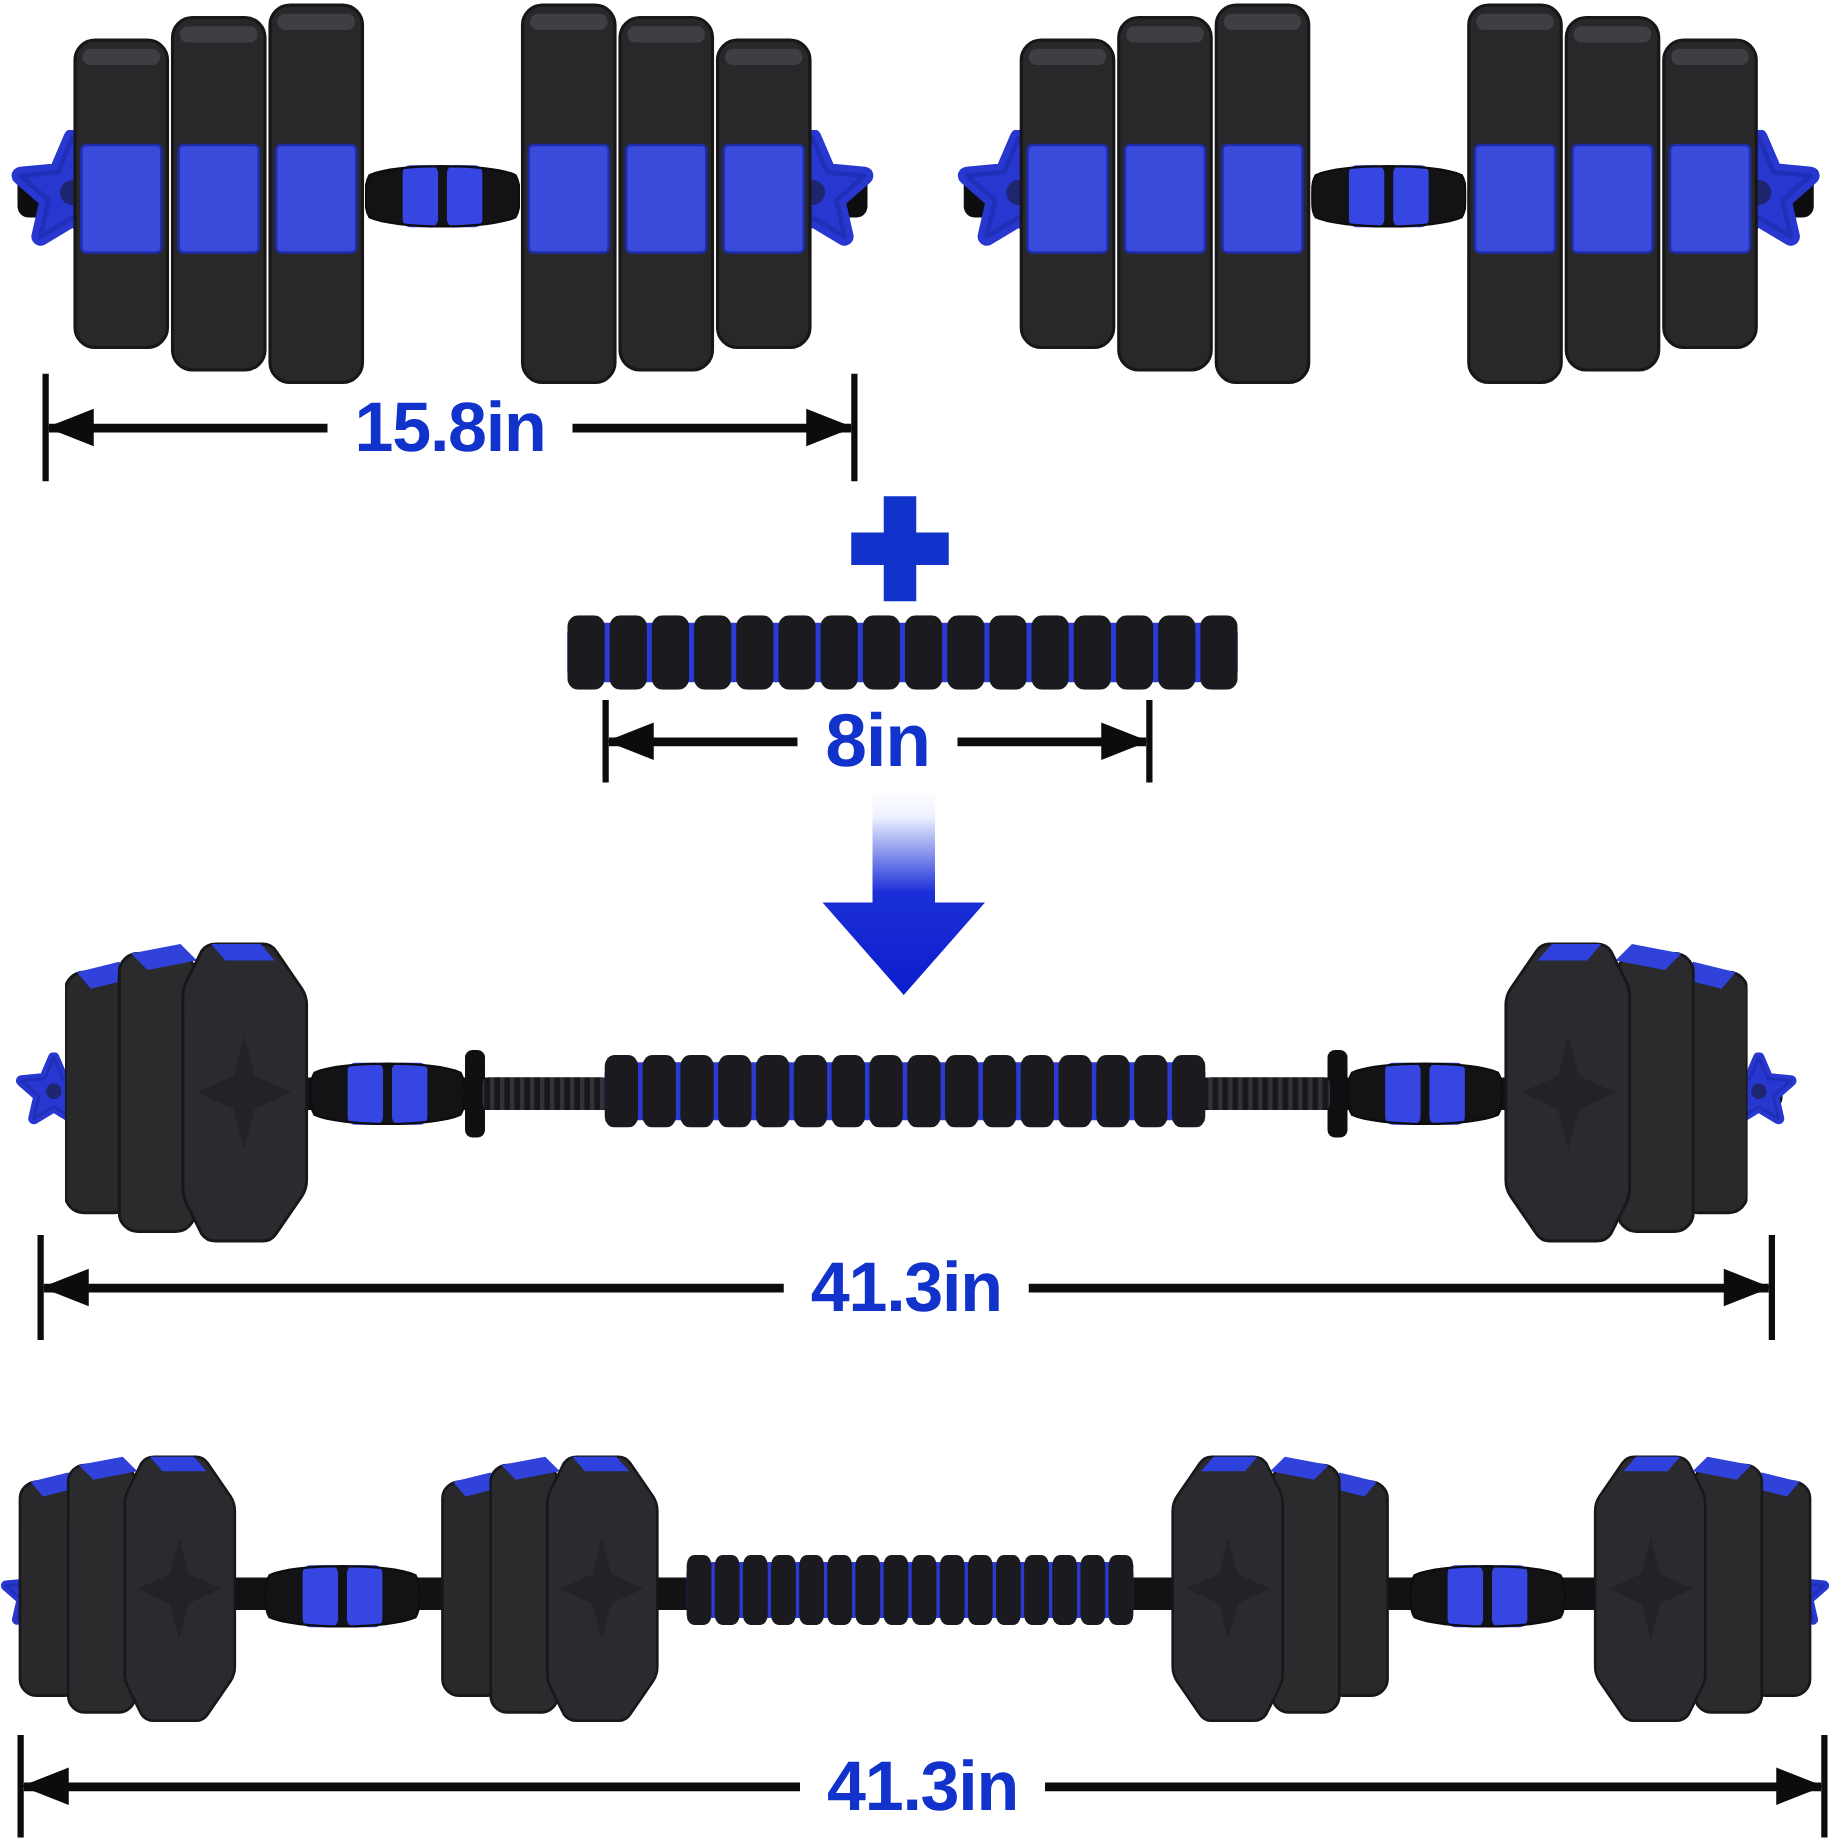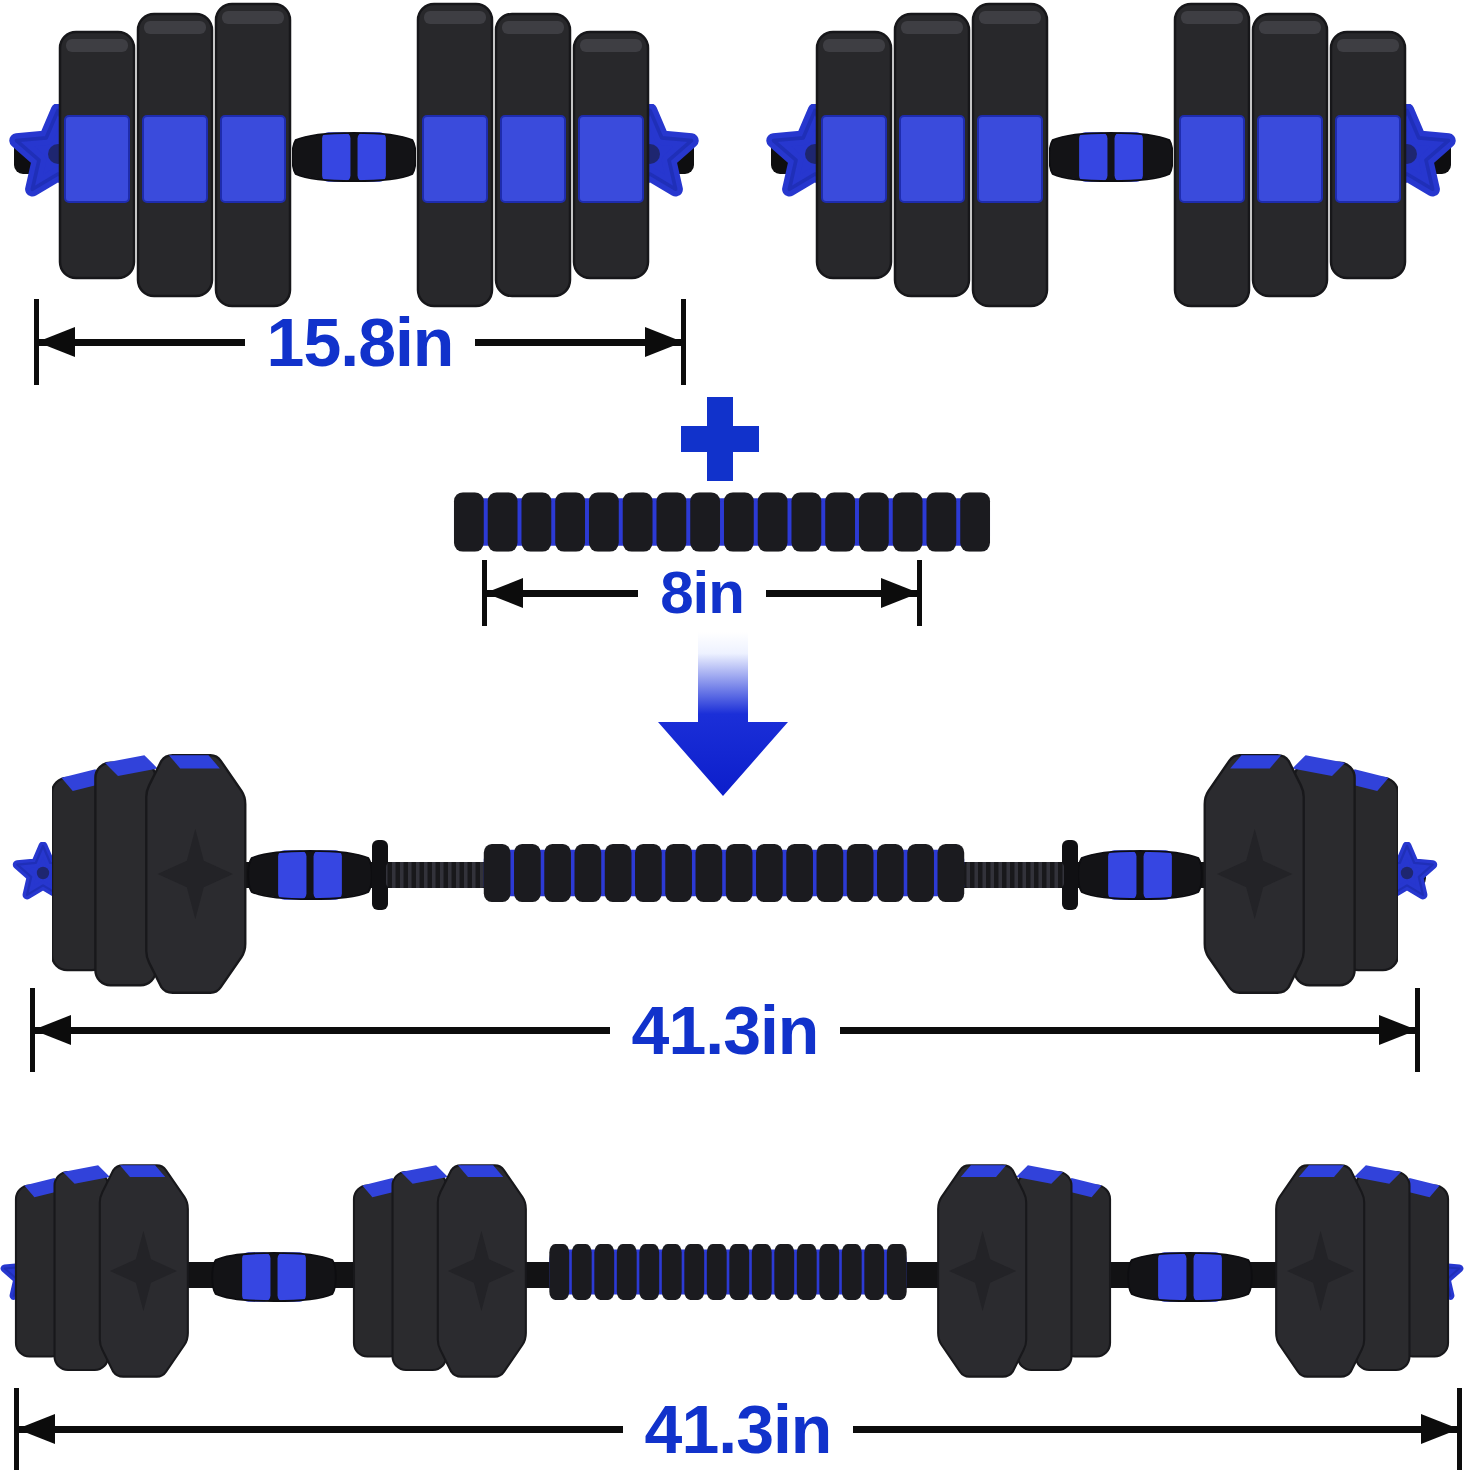--- a/index.html
+++ b/index.html
@@ -9,21 +9,21 @@
   
   .dim{position:absolute;display:flex;align-items:center;}
   .endbar{width:5px;align-self:stretch;background:var(--line,#0c0c0c);}
   .dline{flex:1;height:7px;background:var(--line,#0c0c0c);position:relative;}
   .dl-left::before{content:"";position:absolute;left:-2px;top:50%;transform:translateY(-50%);
     border-top:15px solid transparent;border-bottom:15px solid transparent;
     border-right:38px solid var(--line,#0c0c0c);}
   .dl-right::after{content:"";position:absolute;right:-2px;top:50%;transform:translateY(-50%);
     border-top:15px solid transparent;border-bottom:15px solid transparent;
     border-left:38px solid var(--line,#0c0c0c);}
-  .dtext{color:var(--label,#1132cb);font-weight:bold;font-size:68px;line-height:1;
+  .dtext{color:var(--label,#1132cb);font-weight:bold;font-size:56px;line-height:1;
     margin:0 22px;letter-spacing:-1px;white-space:nowrap;}
   .dim-sm .dtext{font-size:60px;}
   
   .plus{position:absolute;}
   .plus span{position:absolute;background:var(--label,#1132cb);}
   .plus .pv{left:26px;top:0;width:26px;height:84px;}
   .plus .ph{left:0;top:29px;width:78px;height:26px;}
 </style>
 </head>
 <body>

